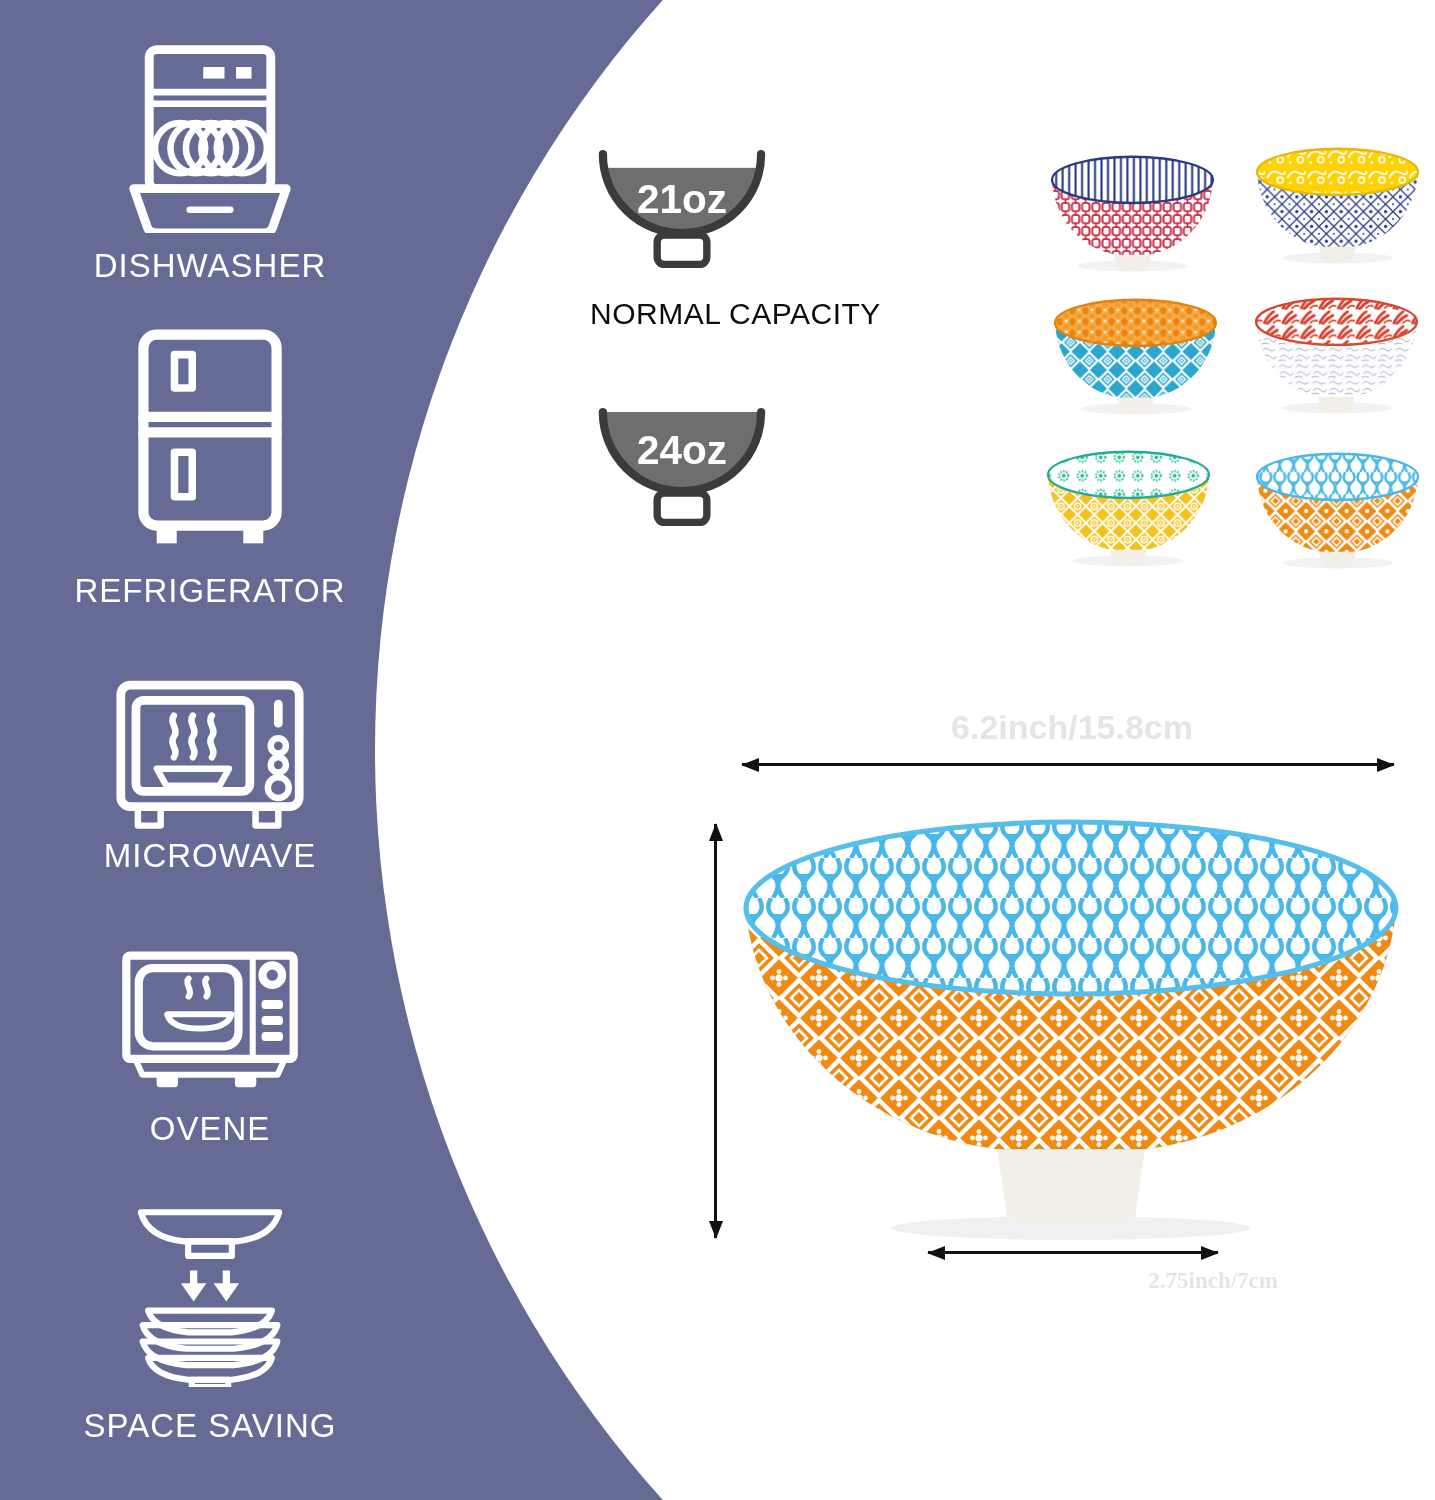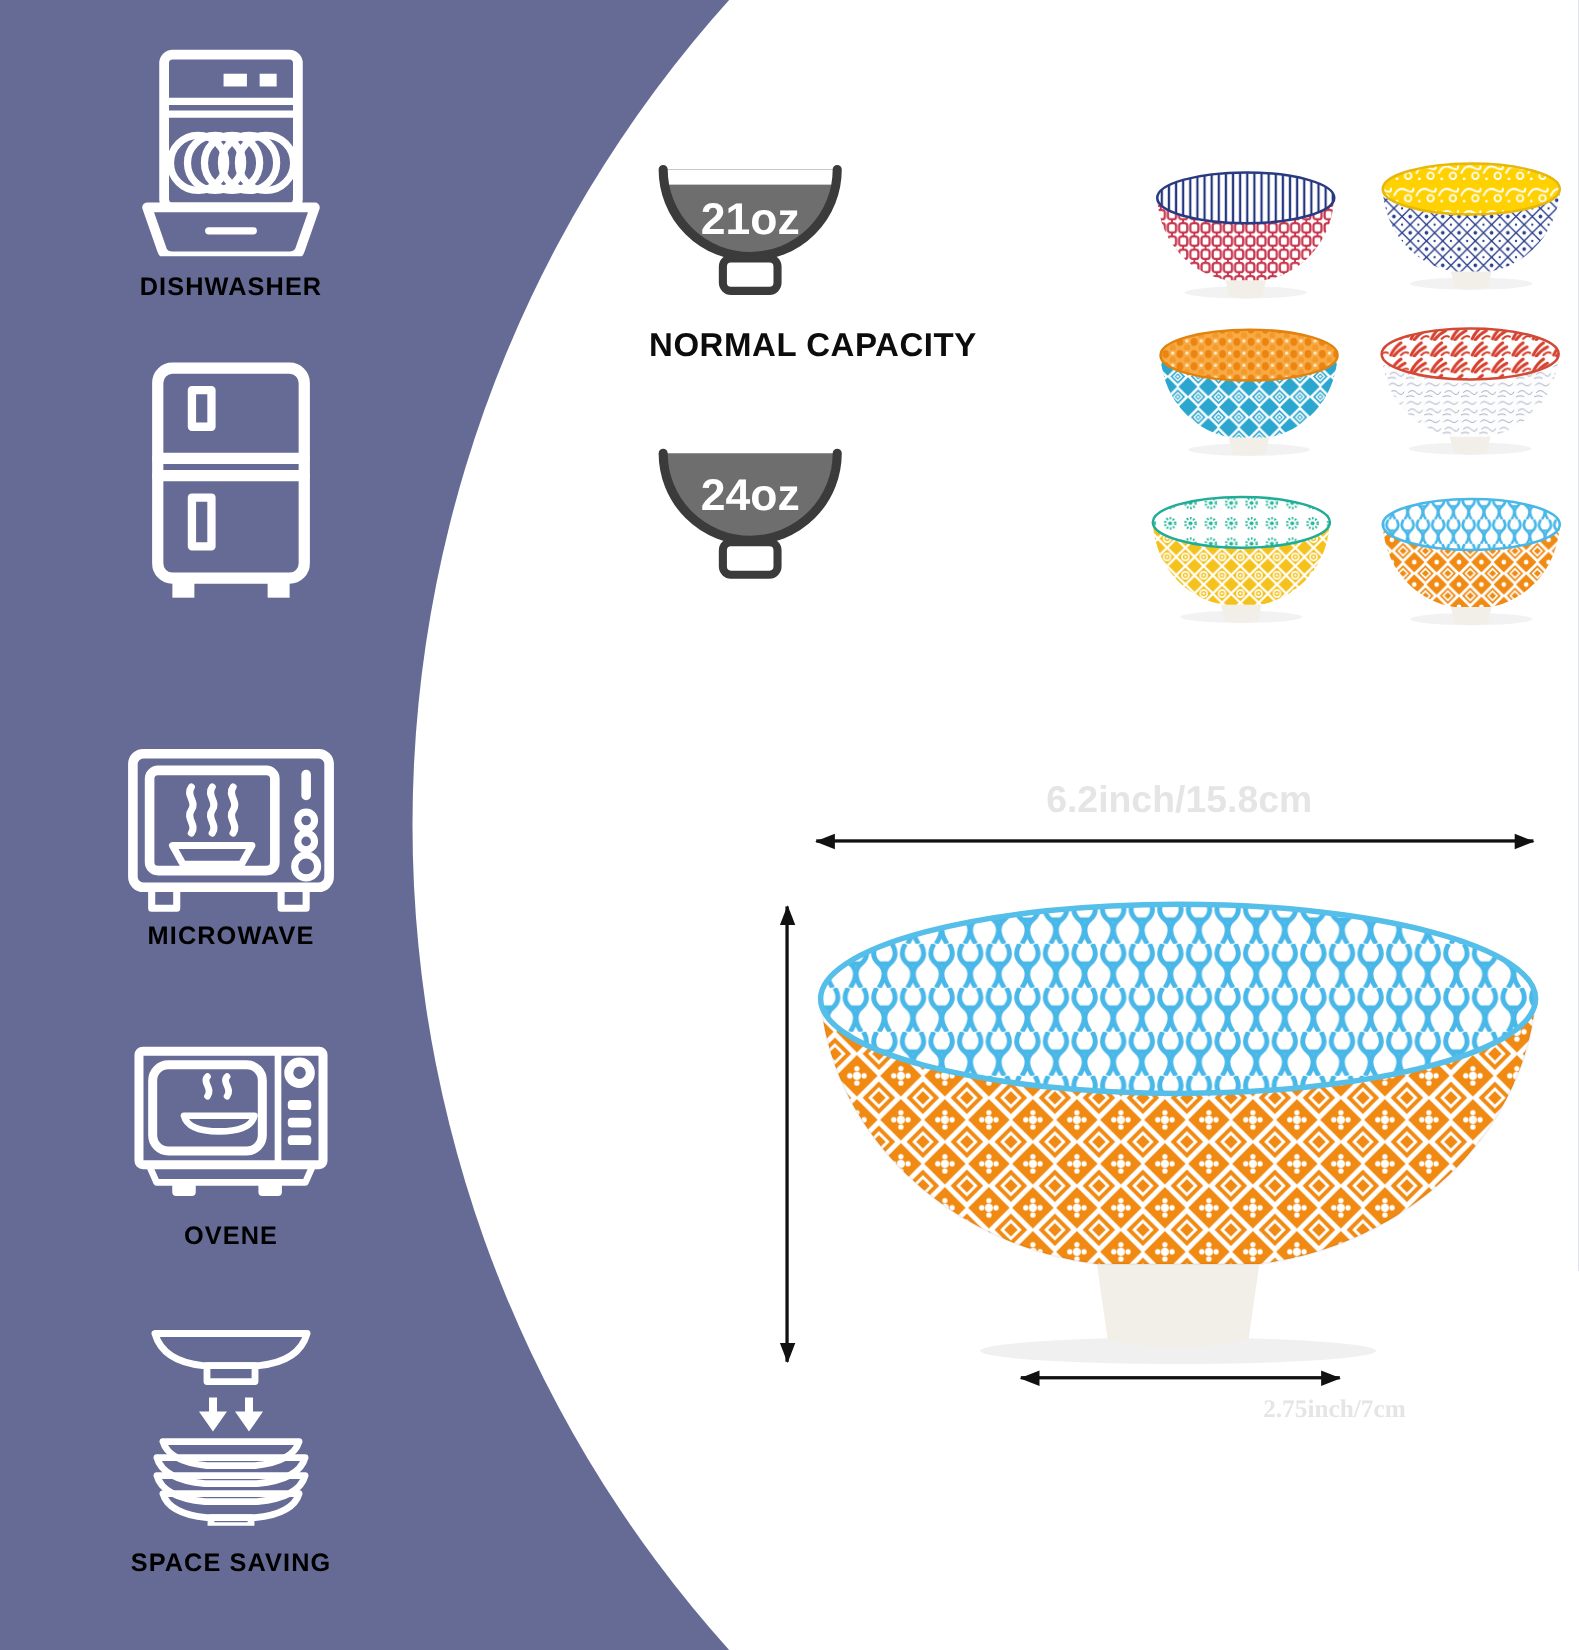--- a/index.html
+++ b/index.html
@@ -9,34 +9,34 @@
     font-family:"Liberation Sans","DejaVu Sans",sans-serif;
   }
   .white-curve{
     position:absolute;left:375px;top:-371px;width:2242px;height:2242px;
     border-radius:50%;background:#ffffff;z-index:1;
   }
   .layer{position:absolute;z-index:2;}
   
   .feature{position:absolute;left:25px;width:370px;text-align:center;z-index:2;}
   .feature svg{display:block;margin:0 auto;}
-  .f-label{color:#000000;font-weight:bold;font-size:23px;letter-spacing:1px;}
+  .f-label{color:#ffffff;font-weight:normal;font-size:33px;letter-spacing:1px;}
   .f1{top:40px;}  .f1 .f-label{margin-top:14px;}
   .f2{top:328px;} .f2 .f-label{margin-top:22px;}
   .f3{top:670px;} .f3 .f-label{}
   .f4{top:950px;} .f4 .f-label{margin-top:10px;}
   .f5{top:1205px;}.f5 .f-label{margin-top:20px;}
   .icon-stroke{fill:none;stroke:#ffffff;stroke-width:4.6;stroke-linecap:round;stroke-linejoin:round;}
   .icon-thin{fill:none;stroke:#ffffff;stroke-width:3.4;stroke-linecap:round;stroke-linejoin:round;}
   .icon-fill{fill:#ffffff;stroke:none;}
   .bgfill{fill:#666b96;stroke:#ffffff;stroke-width:4.6;stroke-linejoin:round;}
   
   .capacity{position:absolute;left:590px;width:320px;text-align:left;z-index:2;}
   .cap1{top:143px;} .cap2{top:401px;}
-  .cap-label{margin-top:12px;font-weight:bold;font-size:30px;color:#0c0c0c;letter-spacing:0.5px;}
+  .cap-label{margin-top:12px;font-weight:normal;font-size:30px;color:#0c0c0c;letter-spacing:0.5px;}
   .cap-oz{font-weight:bold;font-size:44px;fill:#ffffff;text-anchor:middle;
     font-family:"Liberation Sans","DejaVu Sans",sans-serif;}
   
   .bowl-sm{position:absolute;width:185px;height:124px;z-index:2;}
   
   .dim-label{position:absolute;z-index:3;color:#e5e5e5;font-weight:bold;font-size:34px;}
   .dim-top{left:742px;top:708px;width:660px;text-align:center;}
   .dim-left{left:420px;top:998px;width:282px;text-align:right;}
   .dim-bottom{left:878px;top:1268px;width:400px;text-align:right;font-size:23px;font-family:Liberation Serif, serif;}
   .h-arrow{position:absolute;height:3px;background:#111111;z-index:3;}
@@ -180,20 +180,21 @@
 
   <div class="feature f2">
     <svg width="160" height="222" viewBox="0 0 72 100">
       <rect class="icon-stroke" x="6" y="3" width="60" height="86" rx="6" stroke-width="4"></rect>
       <rect class="icon-thin" x="20" y="12" width="8" height="15" stroke-width="3"></rect>
       <path class="icon-stroke" d="M6,40 H66 M6,47 H66" stroke-width="4"></path>
       <rect class="icon-thin" x="20" y="56" width="8" height="20" stroke-width="3"></rect>
       <rect class="icon-fill" x="12" y="89" width="9" height="8"></rect>
       <rect class="icon-fill" x="51" y="89" width="9" height="8"></rect>
     </svg>
+    <div class="f-label">REFRIGERATOR</div>
   </div>
 
   <div class="feature f3">
     <svg width="190" height="167" viewBox="0 0 100 88">
       <rect class="icon-stroke" x="3" y="8" width="94" height="64" rx="5"></rect>
       <rect class="icon-stroke" x="11" y="16" width="60" height="48" rx="4"></rect>
       <path class="icon-thin" d="M31,24 c-3,4 3,7 0,11 c-3,4 3,7 0,11"></path>
       <path class="icon-thin" d="M41,24 c-3,4 3,7 0,11 c-3,4 3,7 0,11"></path>
       <path class="icon-thin" d="M51,24 c-3,4 3,7 0,11 c-3,4 3,7 0,11"></path>
       <path class="icon-thin" d="M22,52 L60,52 L55,61 L27,61 Z"></path>

